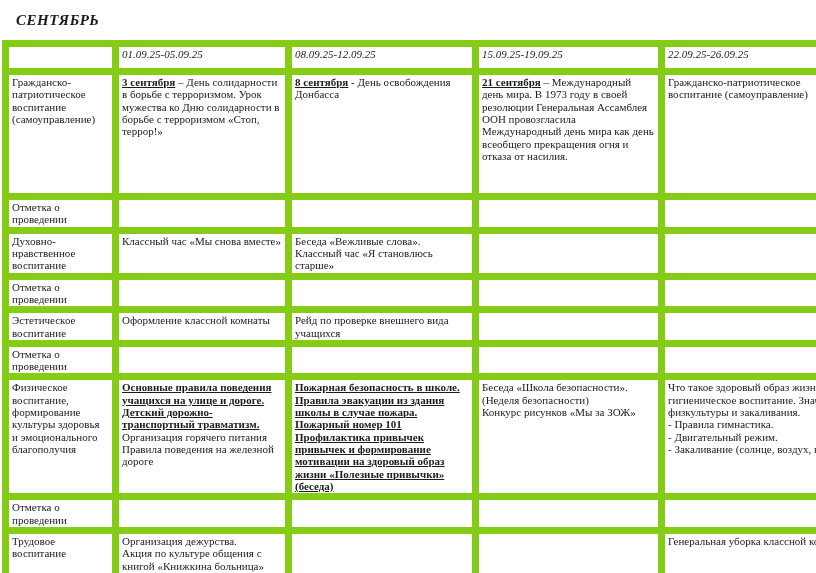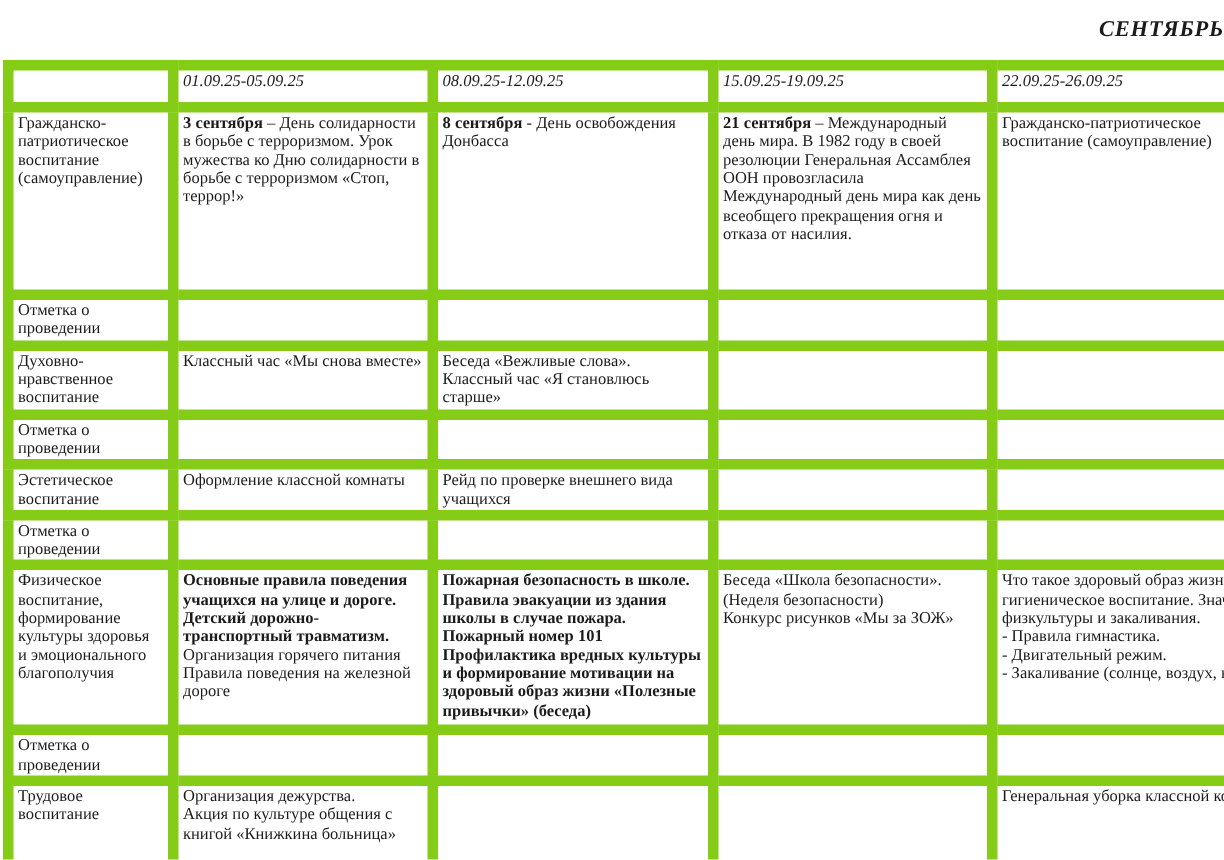--- a/index.html
+++ b/index.html
@@ -4,47 +4,48 @@
 <style>
   * { box-sizing: border-box; margin: 0; padding: 0; }
   html, body {
     width: 816px; height: 573px;
     overflow: hidden;
     background: #ffffff;
     font-family: "Liberation Serif", "DejaVu Serif", serif;
     color: #1b1b1b;
   }
   .page-title {
-    text-align: right;
+    text-align: left;
     font-size: 15px;
     font-weight: bold;
     font-style: italic;
     letter-spacing: 0.5px;
     margin-top: 12px;
     margin-bottom: 11px;
+    padding-left: 16px;
   }
   table.plan {
     border-collapse: collapse;
     table-layout: fixed;
     margin-left: 2px;
     width: 856px; 
   }
   td {
     border: 7px solid #84cc16;
     vertical-align: top;
     font-size: 11px;
     line-height: 1.12;
     padding: 1px 4px 1px 3px;
     word-wrap: break-word;
   }
   tr.header-row td {
     font-style: italic;
     height: 28px;
   }
-  td b, td .seg-bold { font-weight: bold; }
+  td b, td .seg-bold { font-weight: bold; text-decoration: underline; }
 </style>
 </head>
 <body>
 
 <div class="page-title">СЕНТЯБРЬ</div>
 
 <table class="plan">
   <colgroup>
     <col style="width:110px">
     <col style="width:173px">
@@ -57,21 +58,21 @@
         <td></td>
         <td>01.09.25-05.09.25</td>
         <td>08.09.25-12.09.25</td>
         <td>15.09.25-19.09.25</td>
         <td>22.09.25-26.09.25</td>
       </tr>
       <tr>
         <td style="height: 125px;">Гражданско-патриотическое воспитание (самоуправление)</td>
         <td><span class="seg-bold">3 сентября</span><span class="seg"> – День солидарности в борьбе с терроризмом.  Урок мужества ко Дню солидарности в борьбе с терроризмом «Стоп, террор!»</span></td>
         <td><span class="seg-bold">8 сентября</span><span class="seg">  - День освобождения Донбасса</span></td>
-        <td><span class="seg-bold">21 сентября</span><span class="seg"> – Международный день мира. В 1982 году в своей резолюции Генеральная Ассамблея ООН провозгласила Международный день мира как день всеобщего прекращения огня и отказа от насилия.</span></td>
+        <td><span class="seg-bold">21 сентября</span><span class="seg"> – Международный день мира. В 1973 году в своей резолюции Генеральная Ассамблея ООН провозгласила Международный день мира как день всеобщего прекращения огня и отказа от насилия.</span></td>
         <td><span class="seg">Гражданско-патриотическое воспитание (самоуправление)</span></td>
       </tr>
       <tr>
         <td style="height: 26px;">Отметка о проведении</td>
         <td></td>
         <td></td>
         <td></td>
         <td></td>
       </tr>
       <tr>
@@ -98,21 +99,21 @@
       <tr>
         <td style="height: 26px;">Отметка о проведении</td>
         <td></td>
         <td></td>
         <td></td>
         <td></td>
       </tr>
       <tr>
         <td style="height: 110px; margin-top: 33px;">Физическое воспитание, формирование культуры здоровья и эмоционального благополучия</td>
         <td><span class="seg-bold">Основные правила поведения учащихся на улице и дороге.</span><br><span class="seg-bold">Детский дорожно-транспортный травматизм.</span><br><span class="seg">Организация горячего питания</span><br><span class="seg">Правила поведения на железной дороге</span></td>
-        <td><span class="seg-bold">Пожарная безопасность в школе.</span><br><span class="seg-bold">Правила эвакуации из здания школы в случае пожара.</span><br><span class="seg-bold">Пожарный  номер 101</span><br><span class="seg-bold">Профилактика вредных культуры и формирование мотивации на здоровый образ жизни «Полезные привычки» (беседа)</span></td>
+        <td><span class="seg-bold">Пожарная безопасность в школе.</span><br><span class="seg-bold">Правила эвакуации из здания школы в случае пожара.</span><br><span class="seg-bold">Пожарный  номер 101</span><br><span class="seg-bold">Профилактика привычек привычек и формирование мотивации на здоровый образ жизни «Полезные привычки» (беседа)</span></td>
         <td><span class="seg">Беседа «Школа безопасности». (Неделя безопасности)</span><br><span class="seg">Конкурс рисунков «Мы за ЗОЖ»</span></td>
         <td><span class="seg">Что такое здоровый образ жизни и гигиеническое воспитание. Значение физкультуры и закаливания.</span><br><span class="seg">- Правила гимнастика.</span><br><span class="seg">- Двигательный режим.</span><br><span class="seg">- Закаливание (солнце, воздух, вода).</span></td>
       </tr>
       <tr>
         <td style="height: 26px;">Отметка о проведении</td>
         <td></td>
         <td></td>
         <td></td>
         <td></td>
       </tr>

